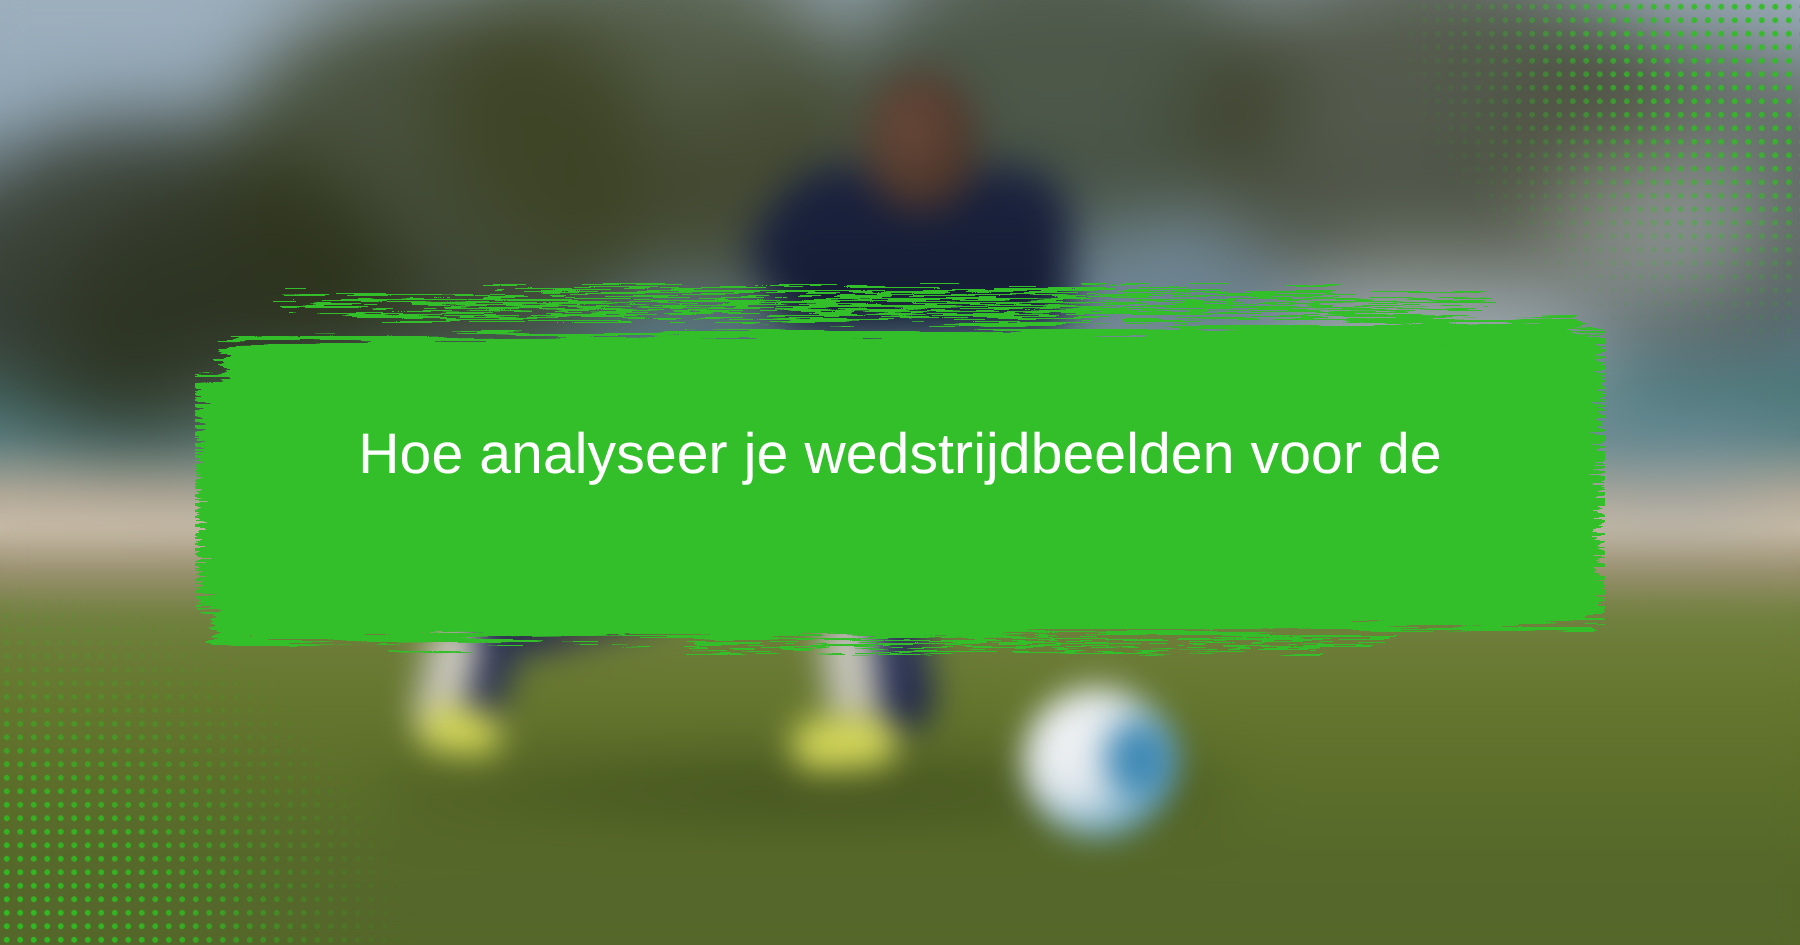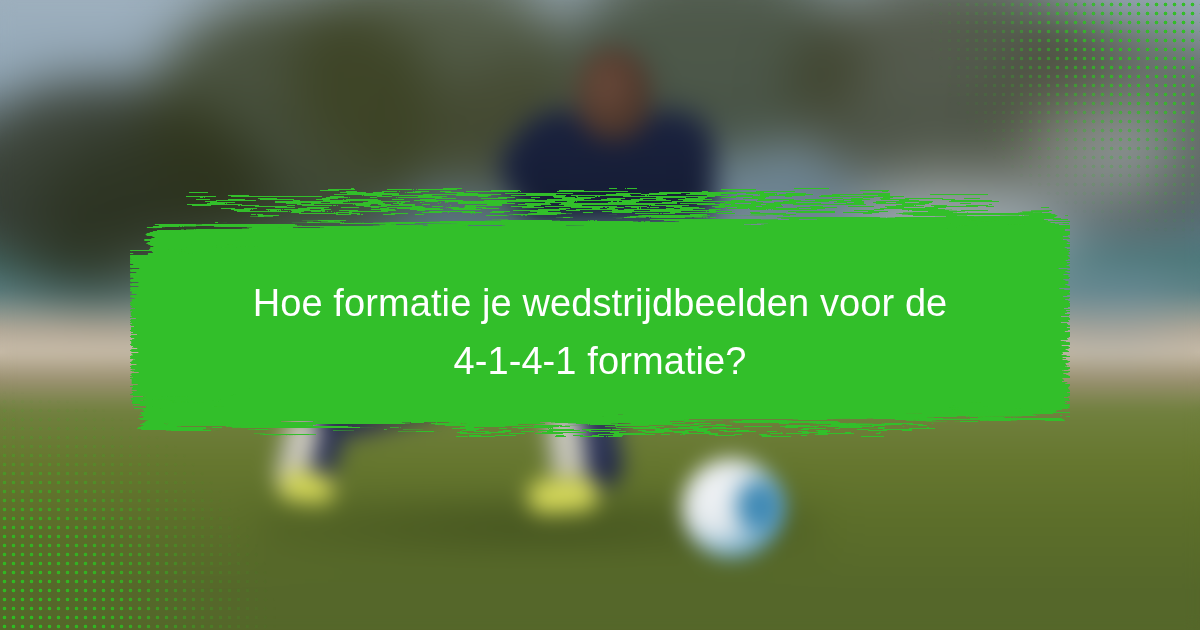--- a/index.html
+++ b/index.html
@@ -283,18 +283,17 @@
         <rect x="200" y="6" width="560" height="4"></rect>
       </g>
 
       <g filter="url(#rough2)" fill="#33bf29">
         <rect x="280" y="238" width="520" height="4"></rect>
         <rect x="330" y="246" width="420" height="3"></rect>
       </g>
     </svg>
 
     <div class="headline">
-      <div>Hoe formatie je wedstrijdbeelden voor de</div>
-      <div>4-1-4-1 formatie?</div>
+      <div>Hoe analyseer je wedstrijdbeelden voor de</div>
     </div>
   </div>
 
 </div>
 
 </body></html>

